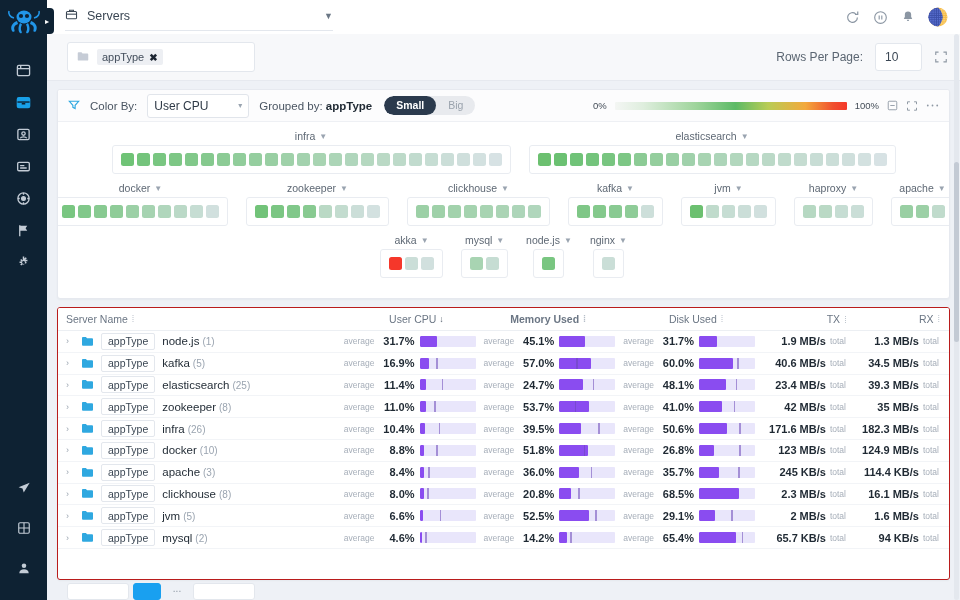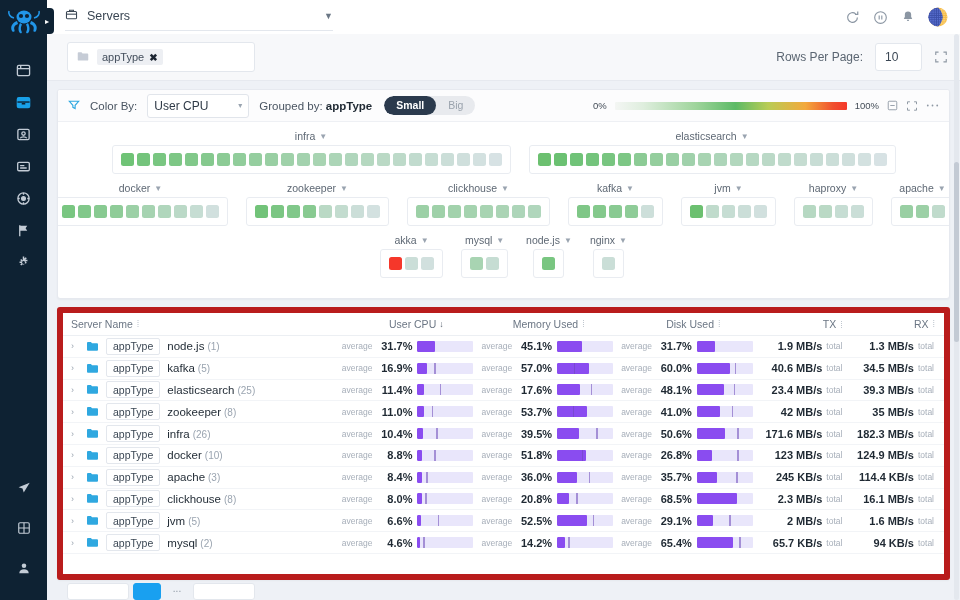--- a/index.html
+++ b/index.html
@@ -114,33 +114,33 @@
   .group-title { font-size: 10.5px; color: #5e6874; margin-bottom: 3px; display: flex; align-items: center; gap: 4px; }
   .group-title .fi { color: #9aa4b0; font-size: 8px; }
   .group-box {
     border: 1px solid #e9ecf1; border-radius: 3px; background: #fff;
     padding: 7px 8px; display: flex; gap: 3px; align-items: center; justify-content: center;
   }
   .tile { width: 13px; height: 13px; border-radius: 2.5px; }
 
   
   .tablecard {
-    margin: 8px 10px 0 10px; background: #fff; border: 6px solid #b91c1c; border-radius: 3px;
+    margin: 8px 10px 0 10px; background: #fff; border: 1px solid #b91c1c; border-radius: 3px;
     flex: 1 1 auto; display: flex; flex-direction: column; overflow: hidden; min-height: 0;
     box-shadow: 0 1px 2px rgba(30,40,60,0.04);
   }
   .thead {
     height: 23px; border-bottom: 1px solid #eceff3; display: flex; align-items: center;
     font-size: 10.5px; color: #6b7684; background: #fff;
   }
   .th { display: flex; align-items: center; }
   .th .grip { margin-left: 4px; color: #b6bec8; font-size: 9px; letter-spacing:-1px; }
   .th-name { width: 300px; padding-left: 8px; }
   .th-cpu  { width: 160px; justify-content: flex-end; padding-right: 44px; }
-  .th-mem  { width: 145px; justify-content: flex-end; padding-right: 40px; }
+  .th-mem  { width: 145px; justify-content: flex-end; padding-right: 40px; font-weight: bold; }
   .th-disk { width: 145px; justify-content: flex-end; padding-right: 40px; }
   .th-tx   { width: 100px; justify-content: flex-end; padding-right: 10px; align-items: flex-end; }
   .th-rx   { width: 100px; justify-content: flex-end; padding-right: 10px; }
   .sortarrow { margin-left: 3px; color:#5b6672; font-size: 9px; }
 
   .trow {
     height: 21.8px; display: flex; align-items: center; border-bottom: 1px solid #f2f4f7;
     font-size: 11.5px;
   }
   .c-name { width: 300px; display: flex; align-items: center; gap: 7px; padding-left: 8px; }
@@ -741,21 +741,21 @@
             <div class="c-metric c-cpu">
               <span class="avg-lbl">average</span>
               <span class="mval">11.4%</span>
               <span class="track">
                 <span class="fill" style="width: 11.4%;"></span>
                 <span class="mark" style="left: 40%;"></span>
               </span>
             </div>
             <div class="c-metric c-mem">
               <span class="avg-lbl">average</span>
-              <span class="mval">17.6%</span>
+              <span class="mval">24.7%</span>
               <span class="track">
                 <span class="fill" style="width: 41.6%;"></span>
                 <span class="mark" style="left: 60%;"></span>
               </span>
             </div>
             <div class="c-metric c-disk">
               <span class="avg-lbl">average</span>
               <span class="mval">48.1%</span>
               <span class="track">
                 <span class="fill" style="width: 48.1%;"></span>

